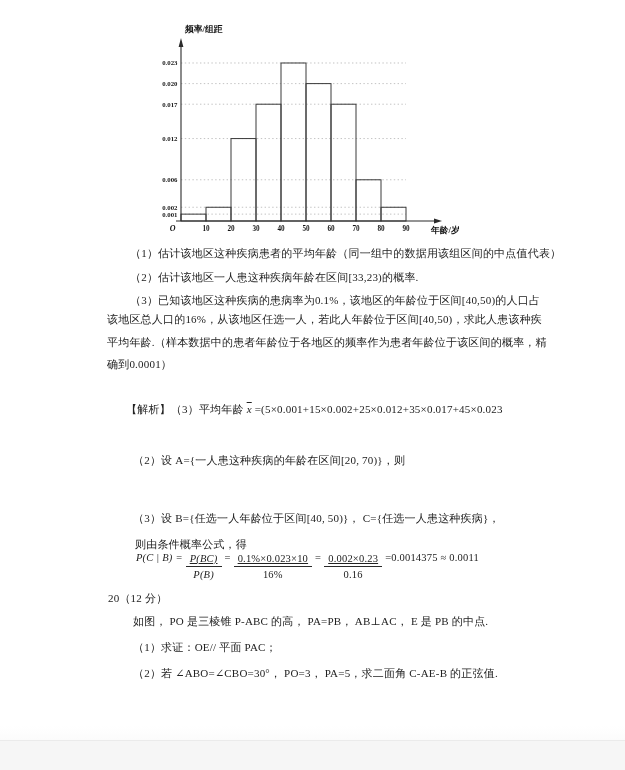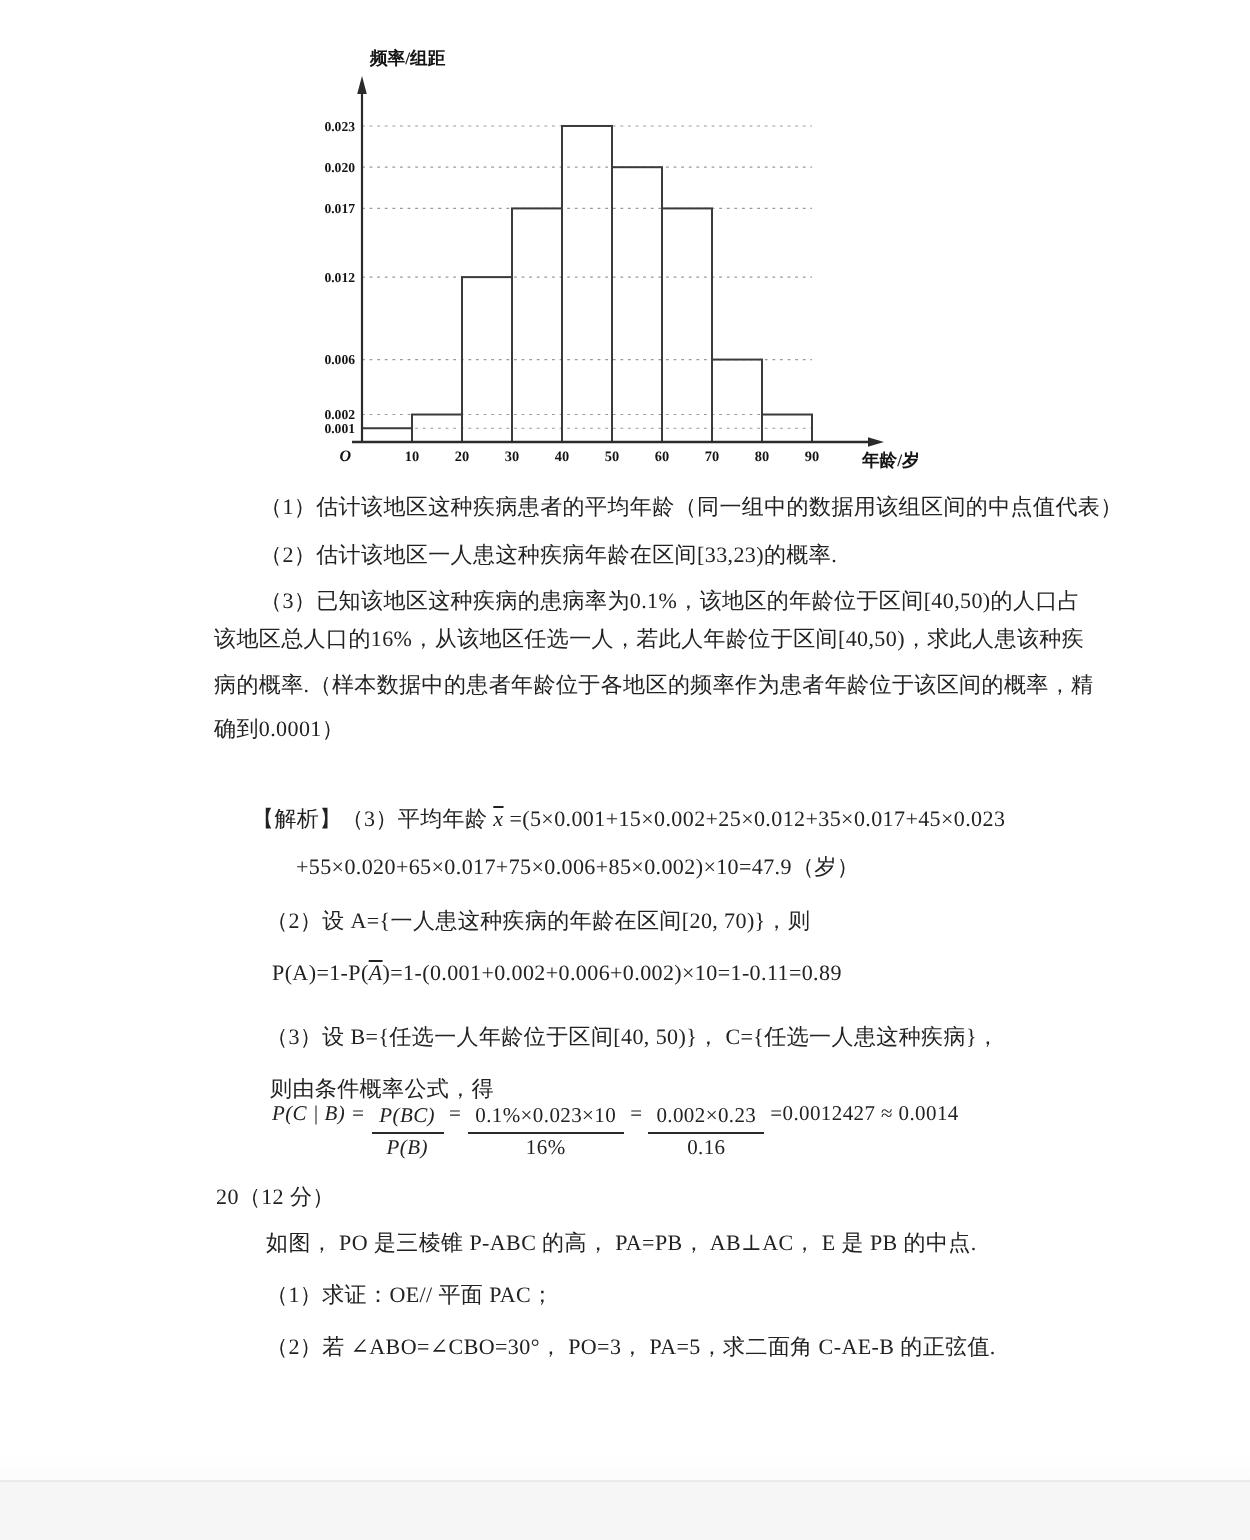--- a/index.html
+++ b/index.html
@@ -18,21 +18,21 @@
     white-space:nowrap;
     font-size:11px;
     letter-spacing:0.2px;
     color:#222222;
   }
   .formula{display:flex;font-size:10.5px;}
   .formula .seg{padding:0 1px;}
   .it{font-style:italic;}
   .ovl{text-decoration:overline;}
   .frac{display:inline-flex;flex-direction:column;align-items:center;vertical-align:middle;margin:0 2px;line-height:1.25;}
-  .frac .num{padding:0 4px 1px;border-bottom:1px solid #2a2a2a;}
+  .frac .num{padding:0 4px 1px;border-bottom:1px solid #2a2a2a;text-decoration:underline;}
   .frac .den{padding-top:1px;}
   .footer-fade{position:absolute;left:0;top:726px;width:625px;height:14px;background:linear-gradient(#ffffff,#fbfbfb);}
   .footer{position:absolute;left:0;top:740px;width:625px;height:30px;background:#f6f6f6;border-top:1px solid #ebebeb;}
 </style>
 </head>
 <body>
 
 <div class="page">
 
   <div class="chart-wrap" id="chart"><svg viewBox="0 0 320 222" width="320" height="222">
@@ -74,54 +74,50 @@
         <text x="256" y="212.5" text-anchor="middle" font-size="7.2" font-weight="bold">90</text>
         <text x="25.5" y="212.5" text-anchor="end" font-size="8" font-weight="bold" font-style="italic">O</text>
         <text x="35" y="14" font-size="8.8" font-weight="bold">频率/组距</text>
         <text x="281" y="215" font-size="8.8" font-weight="bold">年龄/岁</text>
       </svg></div>
 
   <div class="line" style="left:130px;top:246px">（1）估计该地区这种疾病患者的平均年龄（同一组中的数据用该组区间的中点值代表）</div>
   <div class="line" style="left:130px;top:270px">（2）估计该地区一人患这种疾病年龄在区间[33,23)的概率.</div>
   <div class="line" style="left:130px;top:293px">（3）已知该地区这种疾病的患病率为0.1%，该地区的年龄位于区间[40,50)的人口占</div>
   <div class="line" style="left:107px;top:312px">该地区总人口的16%，从该地区任选一人，若此人年龄位于区间[40,50)，求此人患该种疾</div>
-  <div class="line" style="left:107px;top:335px">病的概率.（样本数据中的患者年龄位于各地区的频率作为患者年龄位于该区间的概率，精</div>
+  <div class="line" style="left:107px;top:335px">平均年龄.（样本数据中的患者年龄位于各地区的频率作为患者年龄位于该区间的概率，精</div>
   <div class="line" style="left:107px;top:357px">确到0.0001）</div>
 
 
   <div class="line" style="left:126px;top:402px">
     <span>【解析】（3）平均年龄 </span><span class="ovl it">x</span><span> =(5×0.001+15×0.002+25×0.012+35×0.017+45×0.023</span>
   </div>
-  <div class="line" style="left:148px;top:426px">+55×0.020+65×0.017+75×0.006+85×0.002)×10=47.9（岁）</div>
 
   <div class="line" style="left:133px;top:453px">（2）设 A={一人患这种疾病的年龄在区间[20, 70)}，则</div>
-  <div class="line" style="left:136px;top:481px">
-    <span>P(A)=1-P(</span><span class="ovl it">A</span><span>)=1-(0.001+0.002+0.006+0.002)×10=1-0.11=0.89</span>
-  </div>
 
   <div class="line" style="left:133px;top:511px">（3）设 B={任选一人年龄位于区间[40, 50)}， C={任选一人患这种疾病}，</div>
   <div class="line" style="left:135px;top:537px">则由条件概率公式，得</div>
 
   <div class="line formula" style="left:135px;top:552px;height:32px">
     <span class="seg it">P(C | B) =</span>
     <span class="frac">
       <span class="num it">P(BC)</span>
       <span class="den it">P(B)</span>
     </span>
     <span class="seg">=</span>
     <span class="frac">
       <span class="num">0.1%×0.023×10</span>
       <span class="den">16%</span>
     </span>
     <span class="seg">=</span>
     <span class="frac">
       <span class="num">0.002×0.23</span>
       <span class="den">0.16</span>
     </span>
-    <span class="seg">=0.0012427 ≈ 0.0014</span>
+    <span class="seg">=0.0014375 ≈ 0.0011</span>
   </div>
 
   <div class="line" style="left:108px;top:591px">20（12 分）</div>
   <div class="line" style="left:133px;top:614px">如图， PO 是三棱锥 P-ABC 的高， PA=PB， AB⊥AC， E 是 PB 的中点.</div>
   <div class="line" style="left:133px;top:640px">（1）求证：OE// 平面 PAC；</div>
   <div class="line" style="left:133px;top:666px">（2）若 ∠ABO=∠CBO=30°， PO=3， PA=5，求二面角 C-AE-B 的正弦值.</div>
 
   <div class="footer-fade"></div>
   <div class="footer"></div>
 </div>

